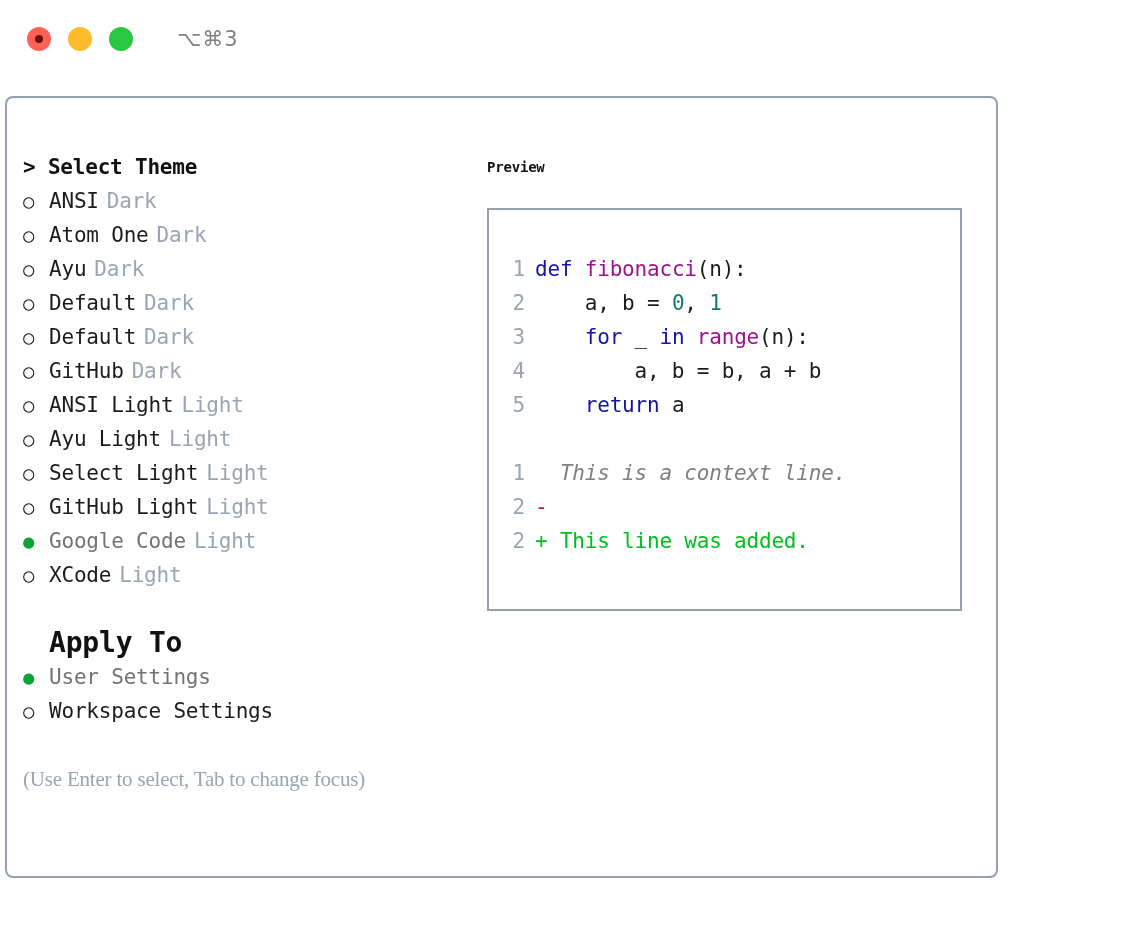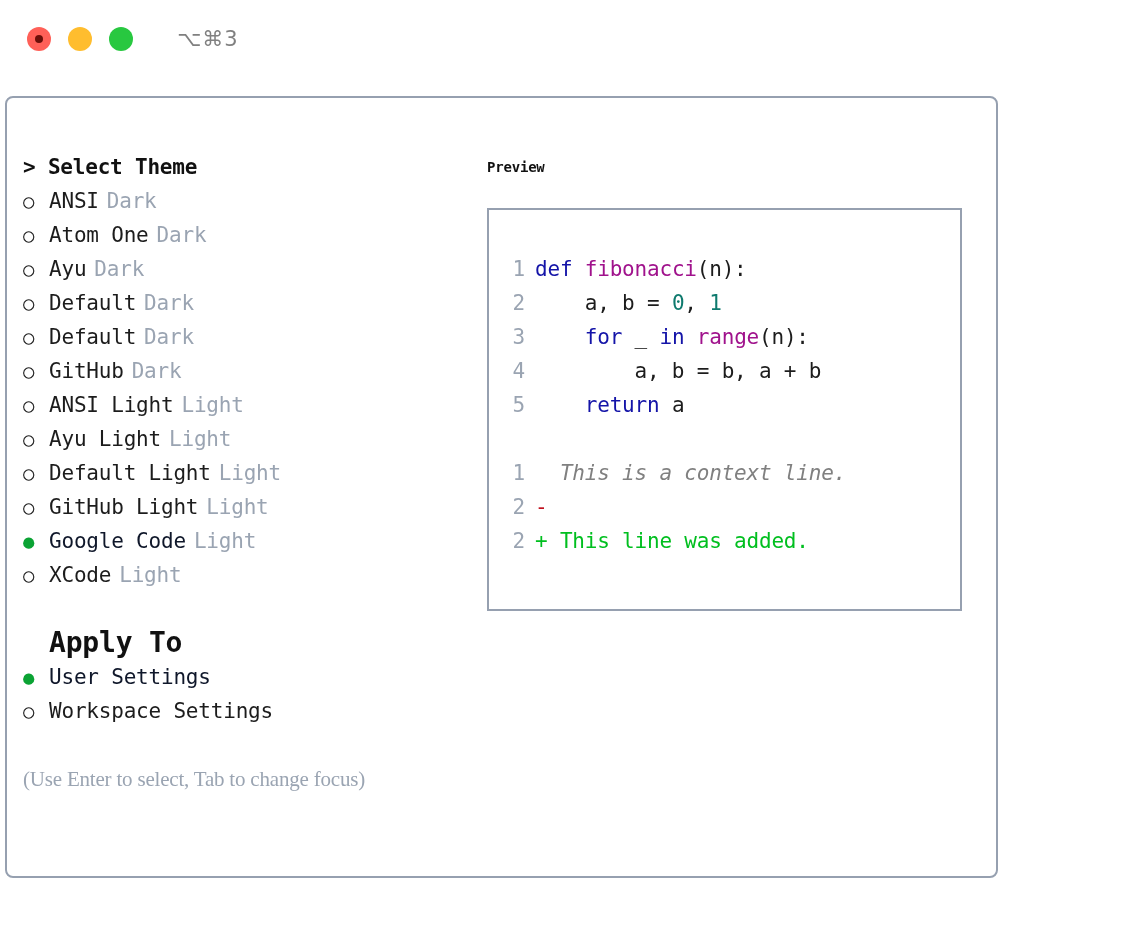--- a/index.html
+++ b/index.html
@@ -113,21 +113,21 @@
     letter-spacing: -0.2px;
   }
   .bullet {
     width: 26px;
     flex: 0 0 26px;
     color: #222222;
     font-size: 19px;
   }
   .bullet.sel { color: #0ba334; }
   .opt-label { color: #1c1c1c; }
-  .opt-row.selected .opt-label { color: #0f172a; }
+  .opt-row.selected .opt-label { color: #737373; }
   .opt-tag {
     color: #9aa4b2;
     margin-left: 8px;
   }
 
   .spacer-row { height: 34px; }
 
   .apply-title {
     font-size: 28px;
     font-weight: bold;
@@ -221,21 +221,21 @@
         <div class="section-title">&gt; Select Theme</div>
         <div id="theme-list">
             <div class="opt-row"><span class="bullet">○</span><span class="opt-label">ANSI</span><span class="opt-tag">Dark</span></div>
             <div class="opt-row"><span class="bullet">○</span><span class="opt-label">Atom One</span><span class="opt-tag">Dark</span></div>
             <div class="opt-row"><span class="bullet">○</span><span class="opt-label">Ayu</span><span class="opt-tag">Dark</span></div>
             <div class="opt-row"><span class="bullet">○</span><span class="opt-label">Default</span><span class="opt-tag">Dark</span></div>
             <div class="opt-row"><span class="bullet">○</span><span class="opt-label">Default</span><span class="opt-tag">Dark</span></div>
             <div class="opt-row"><span class="bullet">○</span><span class="opt-label">GitHub</span><span class="opt-tag">Dark</span></div>
             <div class="opt-row"><span class="bullet">○</span><span class="opt-label">ANSI Light</span><span class="opt-tag">Light</span></div>
             <div class="opt-row"><span class="bullet">○</span><span class="opt-label">Ayu Light</span><span class="opt-tag">Light</span></div>
-            <div class="opt-row"><span class="bullet">○</span><span class="opt-label">Default Light</span><span class="opt-tag">Light</span></div>
+            <div class="opt-row"><span class="bullet">○</span><span class="opt-label">Select Light</span><span class="opt-tag">Light</span></div>
             <div class="opt-row"><span class="bullet">○</span><span class="opt-label">GitHub Light</span><span class="opt-tag">Light</span></div>
             <div class="opt-row selected"><span class="bullet sel">●</span><span class="opt-label">Google Code</span><span class="opt-tag">Light</span></div>
             <div class="opt-row"><span class="bullet">○</span><span class="opt-label">XCode</span><span class="opt-tag">Light</span></div>
           </div>
 
         <div class="spacer-row"></div>
 
         <div class="apply-title">Apply To</div>
         <div id="apply-list">
             <div class="opt-row selected"><span class="bullet sel">●</span><span class="opt-label">User Settings</span></div>

